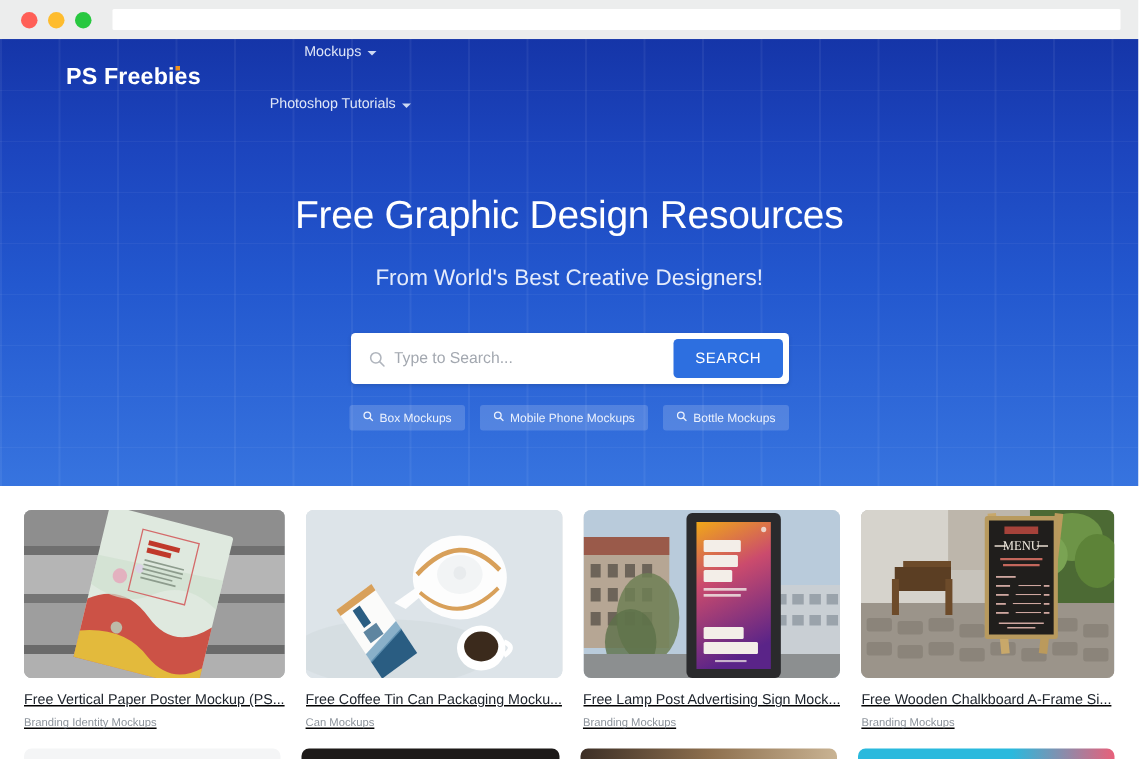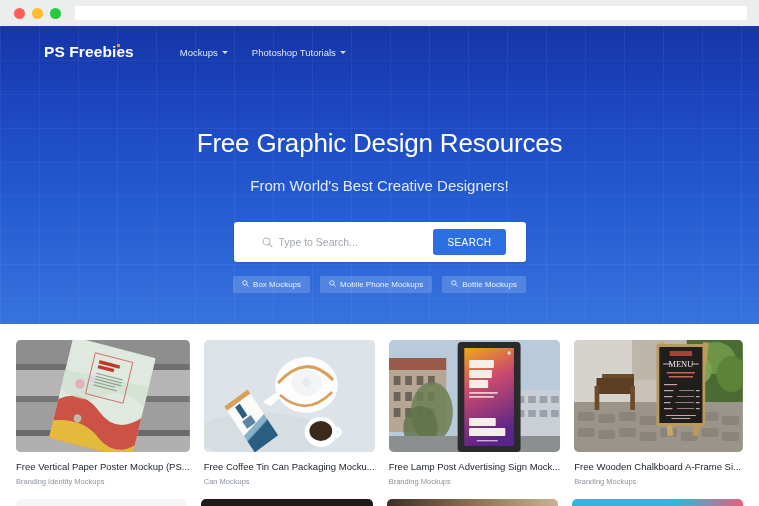--- a/index.html
+++ b/index.html
@@ -72,20 +72,21 @@
     width: 3px; height: 3px;
     background: #f0921f;
     top: 1px;
     left: 72.5px;
   }
   #nav-links {
     display: flex;
     align-items: center;
     gap: 24px;
     margin-left: 46px;
+    flex-direction: column;
   }
   .nav-link {
     color: #dfe6f7;
     font-size: 9.5px;
     display: flex;
     align-items: center;
     gap: 4px;
     white-space: nowrap;
     cursor: pointer;
   }
@@ -131,21 +132,21 @@
 
   
   #search-wrap {
     margin: 28px auto 0;
     width: 292px;
     height: 34px;
     background: #ffffff;
     border-radius: 3px;
     display: flex;
     align-items: center;
-    padding: 20px;
+    padding: 4px;
     box-shadow: 0 1px 3px rgba(0,0,0,0.12);
   }
   #search-icon {
     margin: 0 6px 0 8px;
     flex: none;
     display: flex;
     align-items: center;
   }
   #search-input {
     flex: 1;
@@ -194,21 +195,21 @@
   
   #grid-section {
     background: #ffffff;
     padding: 16px 16px 0 16px;
   }
   #grid {
     display: grid;
     grid-template-columns: repeat(4, 1fr);
     gap: 14px;
   }
-  .card { cursor: pointer; }
+  .card { cursor: pointer; text-decoration: underline; }
   .thumb {
     width: 100%;
     height: 112px;
     border-radius: 5px;
     overflow: hidden;
     position: relative;
     background: #d9dde1;
   }
   .thumb svg { display: block; width: 100%; height: 100%; }
   .card-title {

